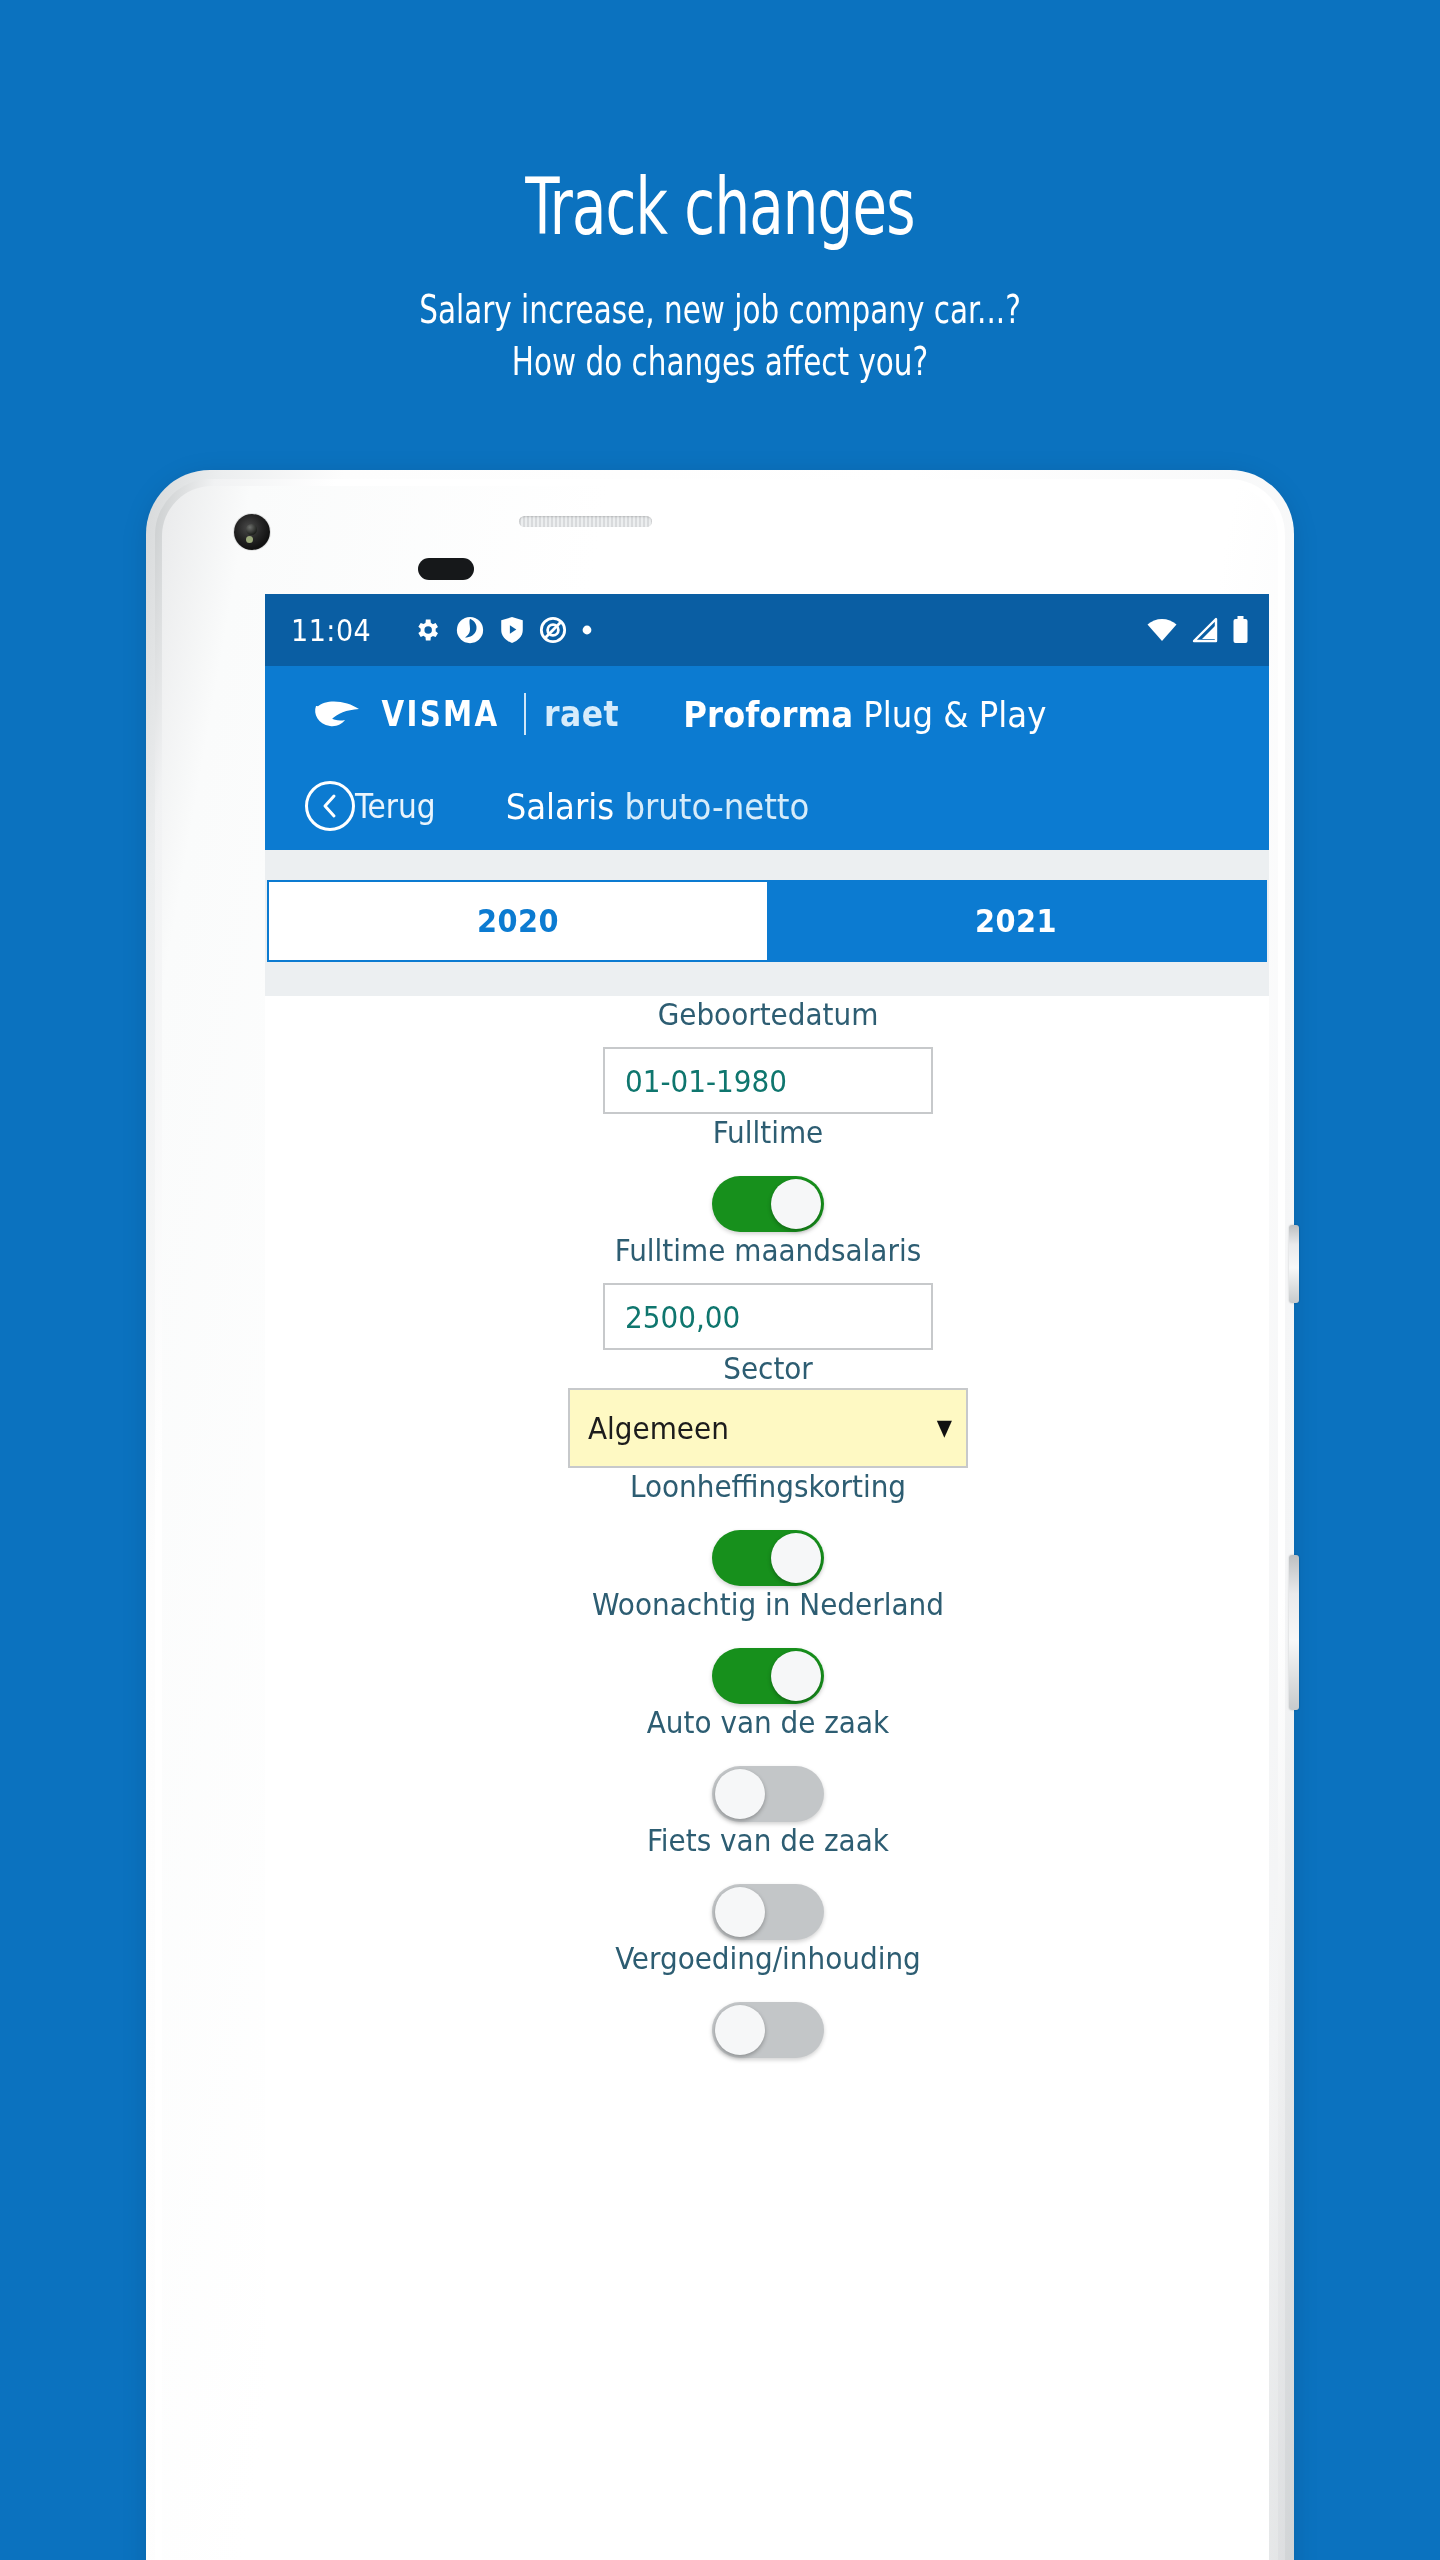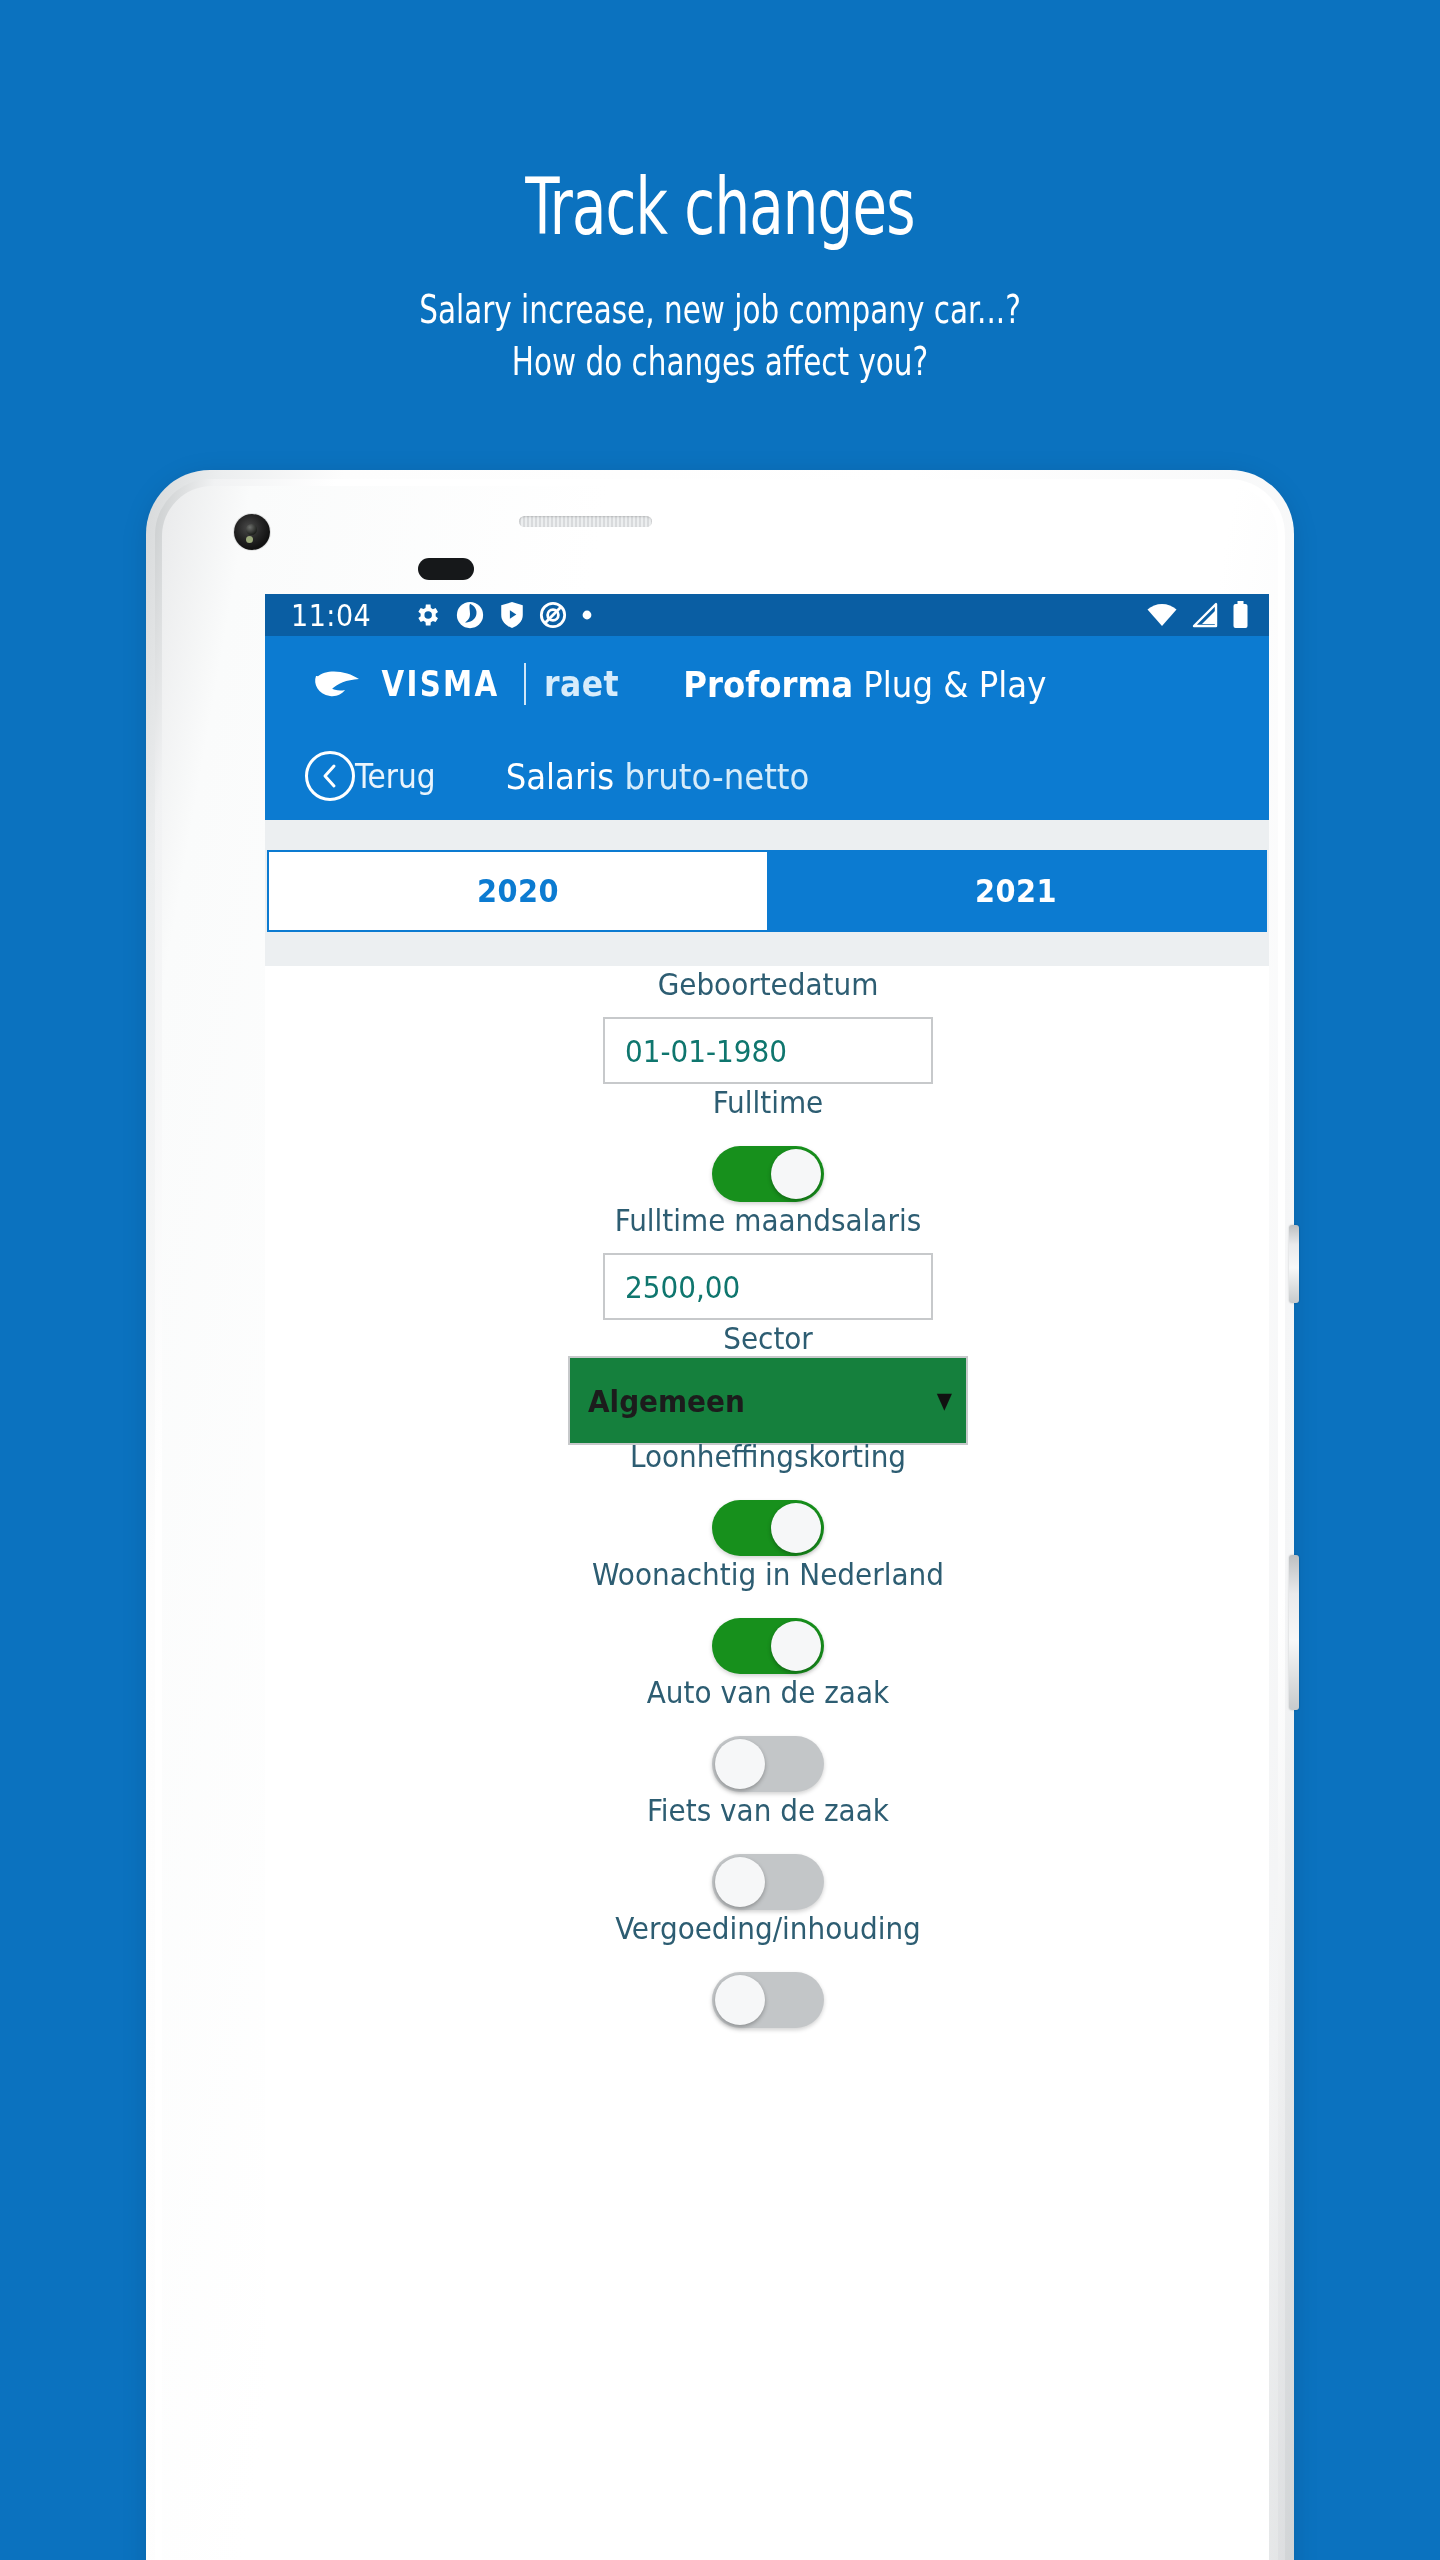--- a/index.html
+++ b/index.html
@@ -133,21 +133,21 @@
     left: 119px;
     top: 124px;
     width: 1004px;
     height: 2000px;
     background: #ffffff;
     overflow: hidden;
   }
 
   
   .statusbar {
-    height: 42px;
+    height: 72px;
     background: #0a5ea3;
     display: flex;
     align-items: center;
     padding: 0 20px 0 26px;
     color: #ffffff;
     gap: 22px;
   }
   .sb-time {
     font-size: 30px;
     font-weight: 400;
@@ -275,30 +275,29 @@
     background:#fff;
     display:flex; align-items:center;
     padding-left: 20px;
     font-size: 31px;
     color: #0f766e;
     font-family: "DejaVu Sans Condensed", "Liberation Sans", sans-serif;
     flex: none;
   }
   .fselect {
     width: 400px;
-    height: 89px;
+    height: 80px;
     border: 2px solid #c7c9cb;
-    background:#15803d;
+    background:#fef9c3;
     display:flex; align-items:center;
     padding: 0 14px 0 18px;
     font-size: 31px;
     color: #1c1c1c;
     font-family: "DejaVu Sans Condensed", "Liberation Sans", sans-serif;
     flex: none;
-    font-weight: bold;
   }
   .fselect .sv { flex:1 1 auto; }
   .caret { font-size: 22px; color:#111; line-height:1; }
 
   .toggle {
     width: 112px; height: 56px;
     border-radius: 28px;
     position: relative;
     flex: none;
     box-shadow: 0 2px 4px rgba(0,0,0,0.18);

